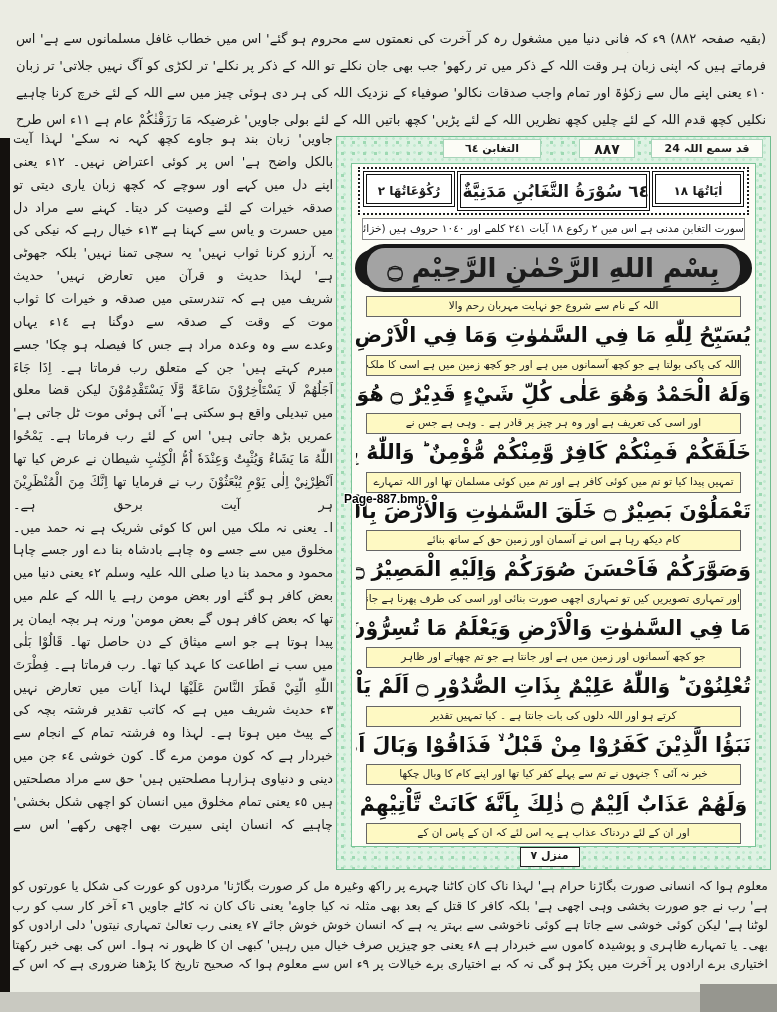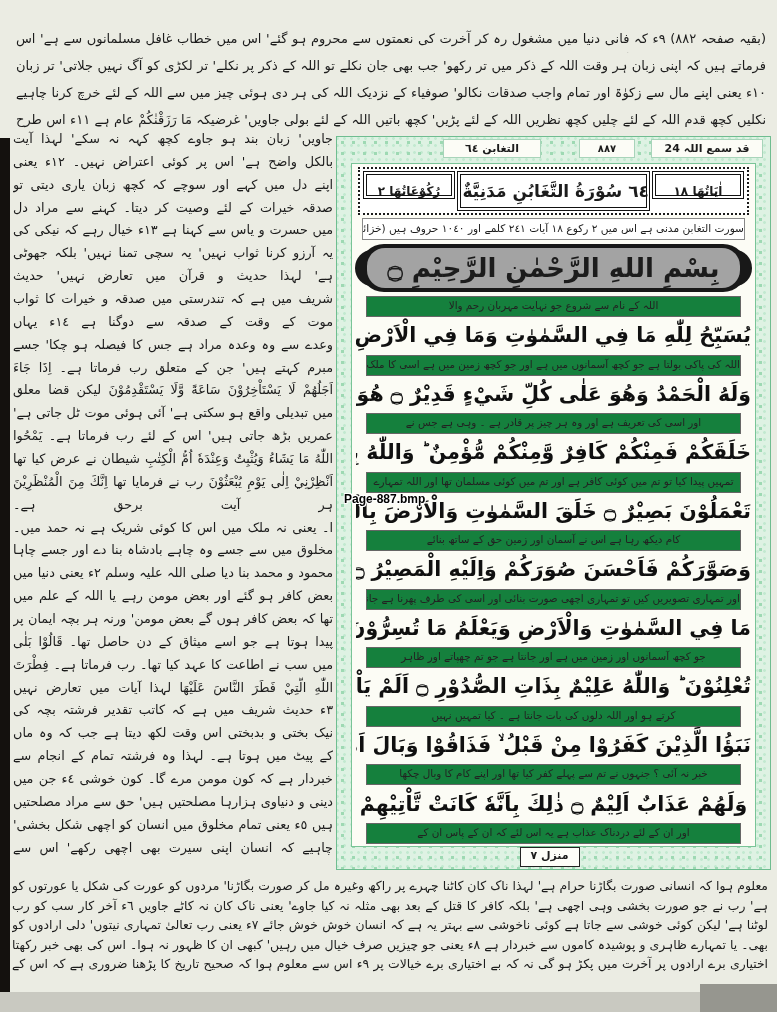--- a/index.html
+++ b/index.html
@@ -36,37 +36,37 @@
       radial-gradient(#c2e9d0 1.2px, transparent 1.6px);
     background-size:11px 11px,7px 7px;
     background-position:0 0,4px 5px;
   }
   .hbox{
     position:absolute;top:2px;height:19px;background:#fcfcf6;border:1px solid #a8d4ba;
     font-size:11px;line-height:18px;font-weight:bold;text-align:center;
     direction:rtl;padding:0 5px;box-sizing:border-box;white-space:nowrap;overflow:hidden;margin-left:42px;
   }
   .hbox.juz{right:7px;width:112px;}
-  .hbox.pageno{left:200px;width:56px;font-size:10px;}
+  .hbox.pageno{left:200px;width:56px;font-size:14px;}
   .hbox.surahref{left:64px;width:98px;}
 
   .frame-inner{
     position:absolute;left:14px;right:14px;top:26px;bottom:22px;
     background:#fcfcf5;border:1px solid #79c497;
     display:flex;flex-direction:column;overflow:hidden;
   }
 
   .title-outer{margin:3px 6px 2px 6px;border:2px dotted #1a1a1a;padding:2px;background:#fff;}
   .title-row{display:flex;direction:rtl;}
   .tcell{
     border:1px solid #111;box-shadow:inset 0 0 0 2px #fff,inset 0 0 0 3px #111;
     background:#fff;text-align:center;direction:rtl;white-space:nowrap;overflow:hidden;
     font-weight:bold;margin:0 1px;box-sizing:border-box;
   }
-  .tcell.side{width:92px;font-size:12px;line-height:38px;height:28px;}
+  .tcell.side{width:92px;font-size:12px;line-height:38px;height:36px;}
   .tcell.mid{flex:1;font-size:17px;line-height:38px;height:40px;}
 
   .intro-line{
     margin:1px 10px;border:1px solid #888;background:#fff;
     font-size:10.6px;line-height:18px;height:20px;text-align:center;
     white-space:nowrap;overflow:hidden;
   }
 
   .bism{
     margin:3px 8px;position:relative;height:48px;background:#181818;border-radius:24px;
@@ -79,21 +79,21 @@
   .bism-in{
     position:absolute;left:7px;right:7px;top:4px;bottom:4px;background:#a3a3a3;border-radius:18px;
     text-align:center;font-size:26px;font-weight:bold;line-height:40px;direction:rtl;
     white-space:nowrap;overflow:hidden;z-index:1;
   }
 
   .verses{flex:1;display:flex;flex-direction:column;justify-content:space-between;padding:1px 0 2px 0;}
   .vline{direction:rtl;text-align:center;overflow:hidden;white-space:nowrap;}
   .vline.arabic{font-size:20.5px;font-weight:bold;height:37px;line-height:36px;margin:0 4px;color:#101010;}
   .vline.urdu{
-    font-size:10.4px;height:19px;line-height:17px;border:1px solid #666;background:#15803d;
+    font-size:10.4px;height:19px;line-height:17px;border:1px solid #666;background:#fef9c3;
     margin:0 14px;color:#222;
   }
 
   .manzil{
     position:absolute;bottom:2px;left:calc(50% - 34px);width:58px;height:18px;
     background:#fdfdf8;border:1px solid #222;font-size:11px;font-weight:bold;
     line-height:16px;text-align:center;direction:rtl;z-index:2;
   }
 
   .filename{
@@ -136,21 +136,20 @@
     <div class="col-line just">ہر آیت برحق ہے۔</div>
     <div class="col-line just">ا۔ یعنی نہ ملک میں اس کا کوئی شریک ہے نہ حمد میں۔</div>
     <div class="col-line just">مخلوق میں سے جسے وہ چاہے بادشاہ بنا دے اور جسے چاہا</div>
     <div class="col-line just">محمود و محمد بنا دیا صلی اللہ علیہ وسلم ٢ء یعنی دنیا میں آ کر</div>
     <div class="col-line just">بعض کافر ہو گئے اور بعض مومن رہے یا اللہ کے علم میں</div>
     <div class="col-line just">تھا کہ بعض کافر ہوں گے بعض مومن' ورنہ ہر بچہ ایمان پر</div>
     <div class="col-line just">پیدا ہوتا ہے جو اسے میثاق کے دن حاصل تھا۔ قَالُوْا بَلٰى</div>
     <div class="col-line just">میں سب نے اطاعت کا عہد کیا تھا۔ رب فرماتا ہے۔ فِطْرَتَ</div>
     <div class="col-line just">اللّٰهِ الَّتِيْ فَطَرَ النَّاسَ عَلَيْهَا لہذا آیات میں تعارض نہیں</div>
     <div class="col-line just">٣ء حدیث شریف میں ہے کہ کاتب تقدیر فرشتہ بچہ کی</div>
-    <div class="col-line just">نیک بختی و بدبختی اس وقت لکھ دیتا ہے جب کہ وہ ماں</div>
     <div class="col-line just">کے پیٹ میں ہوتا ہے۔ لہذا وہ فرشتہ تمام کے انجام سے</div>
     <div class="col-line just">خبردار ہے کہ کون مومن مرے گا۔ کون خوشی ٤ء جن میں</div>
     <div class="col-line just">دینی و دنیاوی ہزارہا مصلحتیں ہیں' حق سے مراد مصلحتیں</div>
     <div class="col-line just">ہیں ٥ء یعنی تمام مخلوق میں انسان کو اچھی شکل بخشی'</div>
     <div class="col-line just">چاہیے کہ انسان اپنی سیرت بھی اچھی رکھے' اس سے</div>
   </div>
 
 <div class="frame">
   <div class="hbox juz">قد سمع اللہ 24</div>
   <div class="hbox pageno">٨٨٧</div>
@@ -179,21 +178,21 @@
         <div class="vline urdu">اور اسی کی تعریف ہے اور وہ ہر چیز پر قادر ہے ۔ وہی ہے جس نے</div>
         <div class="vline arabic">خَلَقَكُمْ فَمِنْكُمْ كَافِرٌ وَّمِنْكُمْ مُّؤْمِنٌ ؕ وَاللّٰهُ بِمَا</div>
         <div class="vline urdu">تمہیں پیدا کیا تو تم میں کوئی کافر ہے اور تم میں کوئی مسلمان تھا اور اللہ تمہارے</div>
         <div class="vline arabic">تَعْمَلُوْنَ بَصِيْرٌ ۝ خَلَقَ السَّمٰوٰتِ وَالْاَرْضَ بِالْحَقِّ</div>
         <div class="vline urdu">کام دیکھ رہا ہے اس نے آسمان اور زمین حق کے ساتھ بنائے</div>
         <div class="vline arabic">وَصَوَّرَكُمْ فَاَحْسَنَ صُوَرَكُمْ وَاِلَيْهِ الْمَصِيْرُ ۝ يَعْلَمُ</div>
         <div class="vline urdu">اور تمہاری تصویریں کیں تو تمہاری اچھی صورت بنائی اور اسی کی طرف پھرنا ہے جانتا ہے</div>
         <div class="vline arabic">مَا فِي السَّمٰوٰتِ وَالْاَرْضِ وَيَعْلَمُ مَا تُسِرُّوْنَ وَمَا</div>
         <div class="vline urdu">جو کچھ آسمانوں اور زمین میں ہے اور جانتا ہے جو تم چھپاتے اور ظاہر</div>
         <div class="vline arabic">تُعْلِنُوْنَ ؕ وَاللّٰهُ عَلِيْمٌ بِذَاتِ الصُّدُوْرِ ۝ اَلَمْ يَاْتِكُمْ</div>
-        <div class="vline urdu">کرتے ہو اور اللہ دلوں کی بات جانتا ہے ۔ کیا تمہیں نہیں</div>
+        <div class="vline urdu">کرتے ہو اور اللہ دلوں کی بات جانتا ہے ۔ کیا تمہیں تقدیر</div>
         <div class="vline arabic">نَبَؤُا الَّذِيْنَ كَفَرُوْا مِنْ قَبْلُ ۙ فَذَاقُوْا وَبَالَ اَمْرِهِمْ</div>
         <div class="vline urdu">خبر نہ آئی ؟ جنہوں نے تم سے پہلے کفر کیا تھا اور اپنے کام کا وبال چکھا</div>
         <div class="vline arabic">وَلَهُمْ عَذَابٌ اَلِيْمٌ ۝ ذٰلِكَ بِاَنَّهٗ كَانَتْ تَّاْتِيْهِمْ</div>
         <div class="vline urdu">اور ان کے لئے دردناک عذاب ہے یہ اس لئے کہ ان کے پاس ان کے</div>
       </div>
   </div>
 
   <div class="manzil">منزل ٧</div>
 </div>
 

